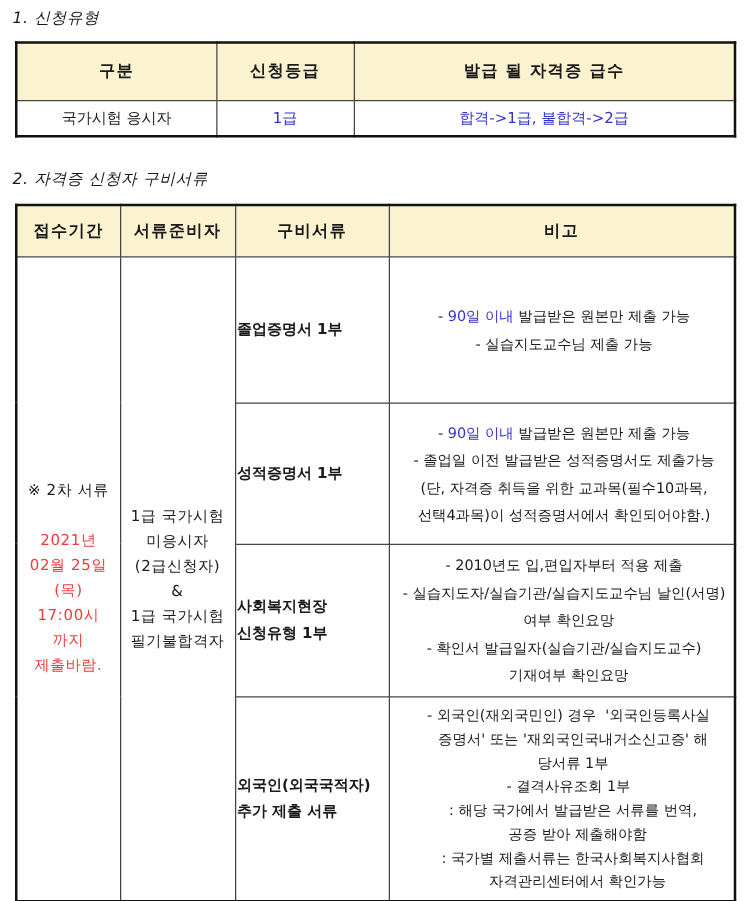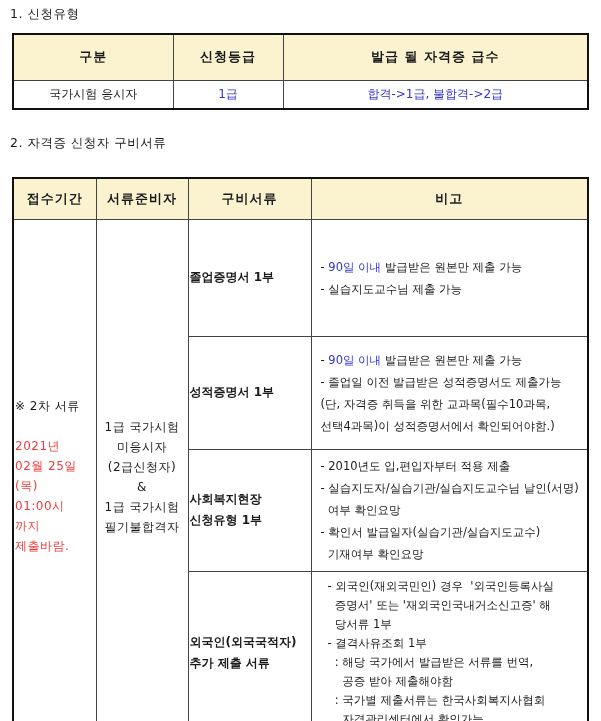--- a/index.html
+++ b/index.html
@@ -16,22 +16,23 @@
     width:601px;height:721px;background:#ffffff;color:var(--text);
     font-family:"DejaVu Sans","Liberation Sans",sans-serif;
     font-size:12px;
   }
   .page{padding-top:6px;}
   .section-title{
     margin:0 0 10px 10px;
     font-size:12.5px;
     letter-spacing:0.5px;
     white-space:nowrap;
+    font-style:italic;
   }
-  .title2{margin-top:25px;margin-bottom:25px;}
+  .title2{margin-top:25px;margin-bottom:11px;}
   table{
     border-collapse:collapse;
     table-layout:fixed;
     margin-left:12px;
     width:575px;
     border:2px solid var(--border-outer);
   }
   th,td{border:1px solid var(--border);}
   th{
     background:var(--header-bg);
@@ -43,40 +44,40 @@
   .t1 th{height:46px;}
   .t1 td{height:29px;text-align:center;vertical-align:middle;}
   .t2 th{height:41px;}
   .blue{color:var(--blue);}
   
   .r0 td{height:117px;}
   .r1 td{height:113px;}
   .r2 td{height:122px;}
   .r3 td{height:158px;}
   .period{
-    vertical-align:middle;text-align:left;
+    vertical-align:middle;text-align:center;
     line-height:19px;letter-spacing:0.5px;
   }
   .period-note{margin-bottom:20px;}
   .period-deadline{color:var(--red);white-space:pre-line;line-height:20px;}
   .preparer{
     vertical-align:middle;text-align:center;
     white-space:pre-line;line-height:20px;letter-spacing:0.5px;
   }
   .doc{
     font-weight:bold;vertical-align:middle;
     white-space:pre-line;line-height:21px;font-size:12px;
   }
   .notes{
     vertical-align:middle;text-align:left;
     padding:5px 5px 5px 9px;
     line-height:22px;font-size:11.5px;
   }
   .r3 .notes{line-height:19px;padding-left:16px;}
-  .note-line{white-space:pre-wrap;}
+  .note-line{white-space:pre-wrap;text-align:center;}
 </style>
 </head>
 <body>
 
 <div class="page">
 
   <div class="section-title">1. 신청유형</div>
 
   <table class="t1">
     <colgroup>
@@ -116,21 +117,21 @@
         <th>구비서류</th>
         <th>비고</th>
       </tr>
     </thead>
     <tbody>
       <tr class="r0">
         <td class="period" rowspan="4">
           <div class="period-note">※ 2차 서류</div>
           <div class="period-deadline">2021년
 02월 25일 (목)
-01:00시
+17:00시
 까지
 제출바람.</div>
         </td>
         <td class="preparer" rowspan="4">1급 국가시험
 미응시자
 (2급신청자)
 &amp;
 1급 국가시험
 필기불합격자</td>
         <td class="doc">졸업증명서 1부</td>

